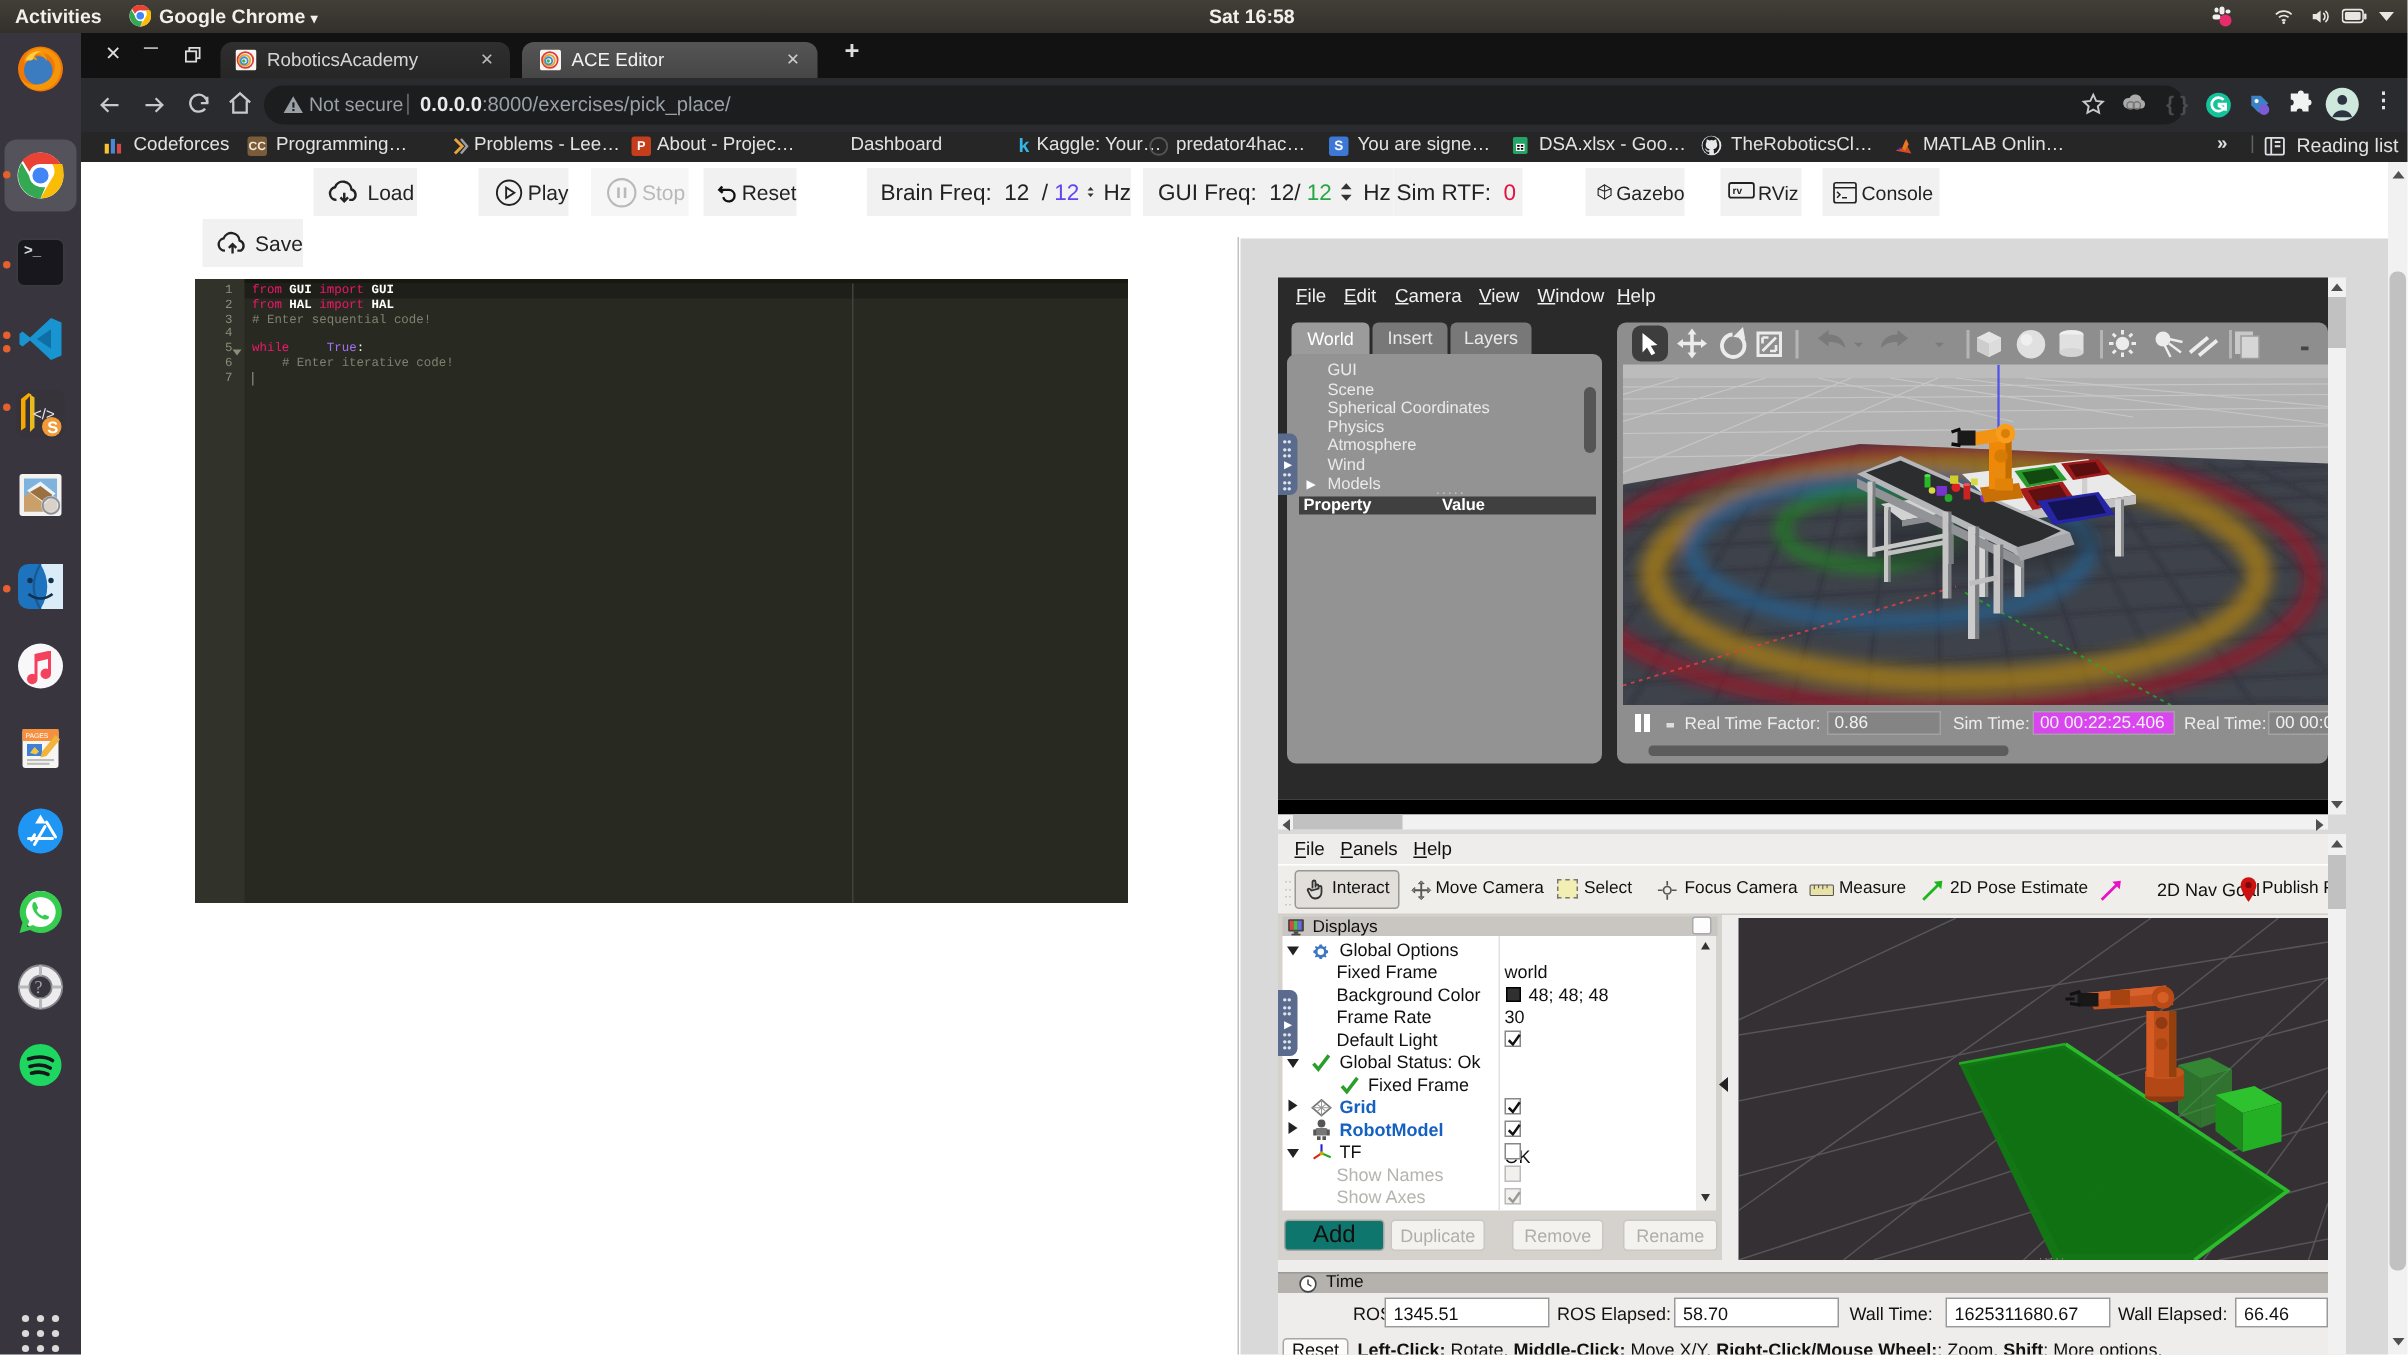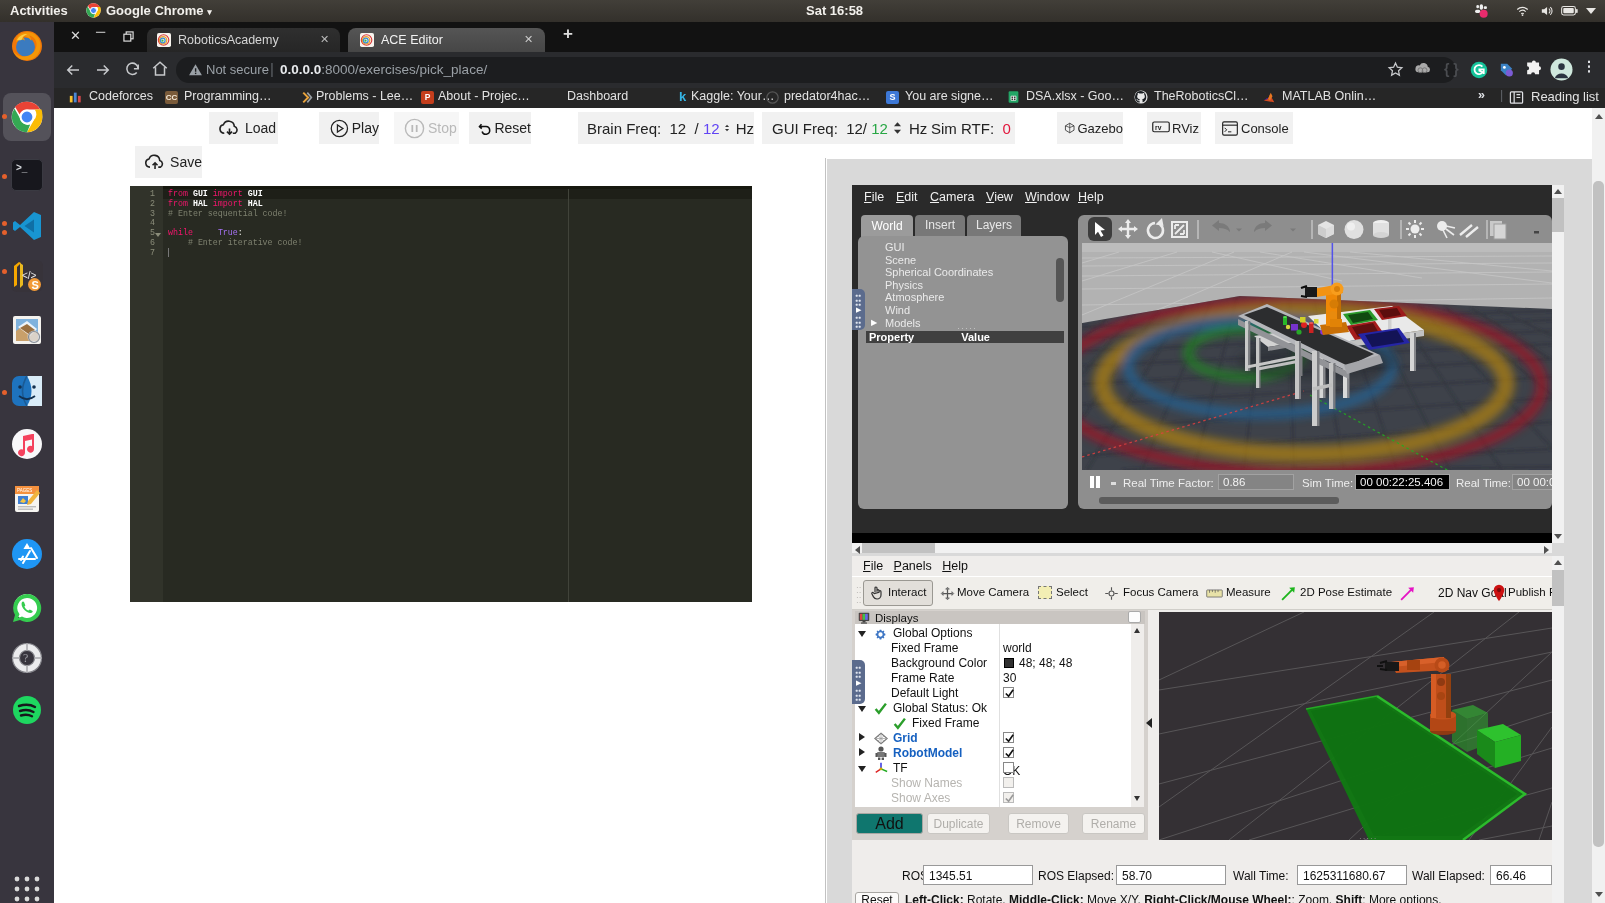--- a/index.html
+++ b/index.html
@@ -664,21 +664,21 @@
     </svg>
   </div>
 
   <div class="abs" style="left:230px;top:285px;width:470px;height:39px;color:#ededed;font-size:11.5px;">
     <div class="abs" style="left:8px;top:6px;width:3.5px;height:12px;background:#fff;"></div>
     <div class="abs" style="left:14px;top:6px;width:3.5px;height:12px;background:#fff;"></div>
     <div class="abs" style="left:29px;top:12px;width:5px;height:3px;background:#dedede;"></div>
     <span class="abs" style="left:41px;top:7px;">Real Time Factor:</span>
     <div class="abs" style="left:136px;top:4px;width:76px;height:16px;background:#848484;border:1px solid #a2a2a2;color:#f2f2f2;padding:1px 0 0 4px;">0.86</div>
     <span class="abs" style="left:220px;top:7px;">Sim Time:</span>
-    <div class="abs" style="left:273px;top:4px;width:95px;height:16px;background:#000000;border:1px solid #a2a2a2;color:#f2f2f2;padding:1px 0 0 4px;">00 00:22:25.406</div>
+    <div class="abs" style="left:273px;top:4px;width:95px;height:16px;background:#d946ef;border:1px solid #a2a2a2;color:#f2f2f2;padding:1px 0 0 4px;">00 00:22:25.406</div>
     <span class="abs" style="left:374px;top:7px;">Real Time:</span>
     <div class="abs" style="left:430px;top:4px;width:44px;height:16px;background:#848484;border:1px solid #a2a2a2;color:#f2f2f2;padding:1px 0 0 4px;white-space:nowrap;overflow:hidden;">00 00:0</div>
     <div class="abs" style="left:17px;top:27px;width:240px;height:7px;background:#5c5c5c;border-radius:3px;"></div>
   </div>
 
 </div>
 
 <div class="abs" style="left:852px;top:533px;width:700px;height:10px;background:#000;"></div>
 <div class="sb" style="left:852px;top:543px;width:700px;height:10px;">
   <div class="arr" style="left:3px;top:2.5px;border-top:4px solid transparent;border-bottom:4px solid transparent;border-right:5px solid #505050;"></div>
@@ -876,20 +876,27 @@
           <circle cx="283" cy="53" r="3.8" fill="#d45e26"></circle>
         <rect x="248" y="48" width="13" height="10" fill="#a64310"></rect>
         <rect x="226" y="50" width="14" height="9" fill="#181818"></rect>
         <path d="M221 51l7-2M221 57l7 1M224 54h-6" stroke="#111" stroke-width="2"></path>
       </g>
     </svg>
     <div class="abs" style="left:200px;top:222px;color:#888;font-size:8px;letter-spacing:1px;">·····</div>
   </div>
 
   <div class="abs" style="left:0;top:284px;width:700px;height:8px;background:#efedeb;"></div>
+  <div class="abs" style="left:0;top:292px;width:700px;height:14px;background:#b5b1ad;border-top:1px solid #9c9a96;">
+    <svg class="abs" style="left:14px;top:1px;" width="12" height="12" viewBox="0 0 16 16">
+      <circle cx="8" cy="8" r="7" fill="#fff" stroke="#444" stroke-width="1.4"></circle>
+      <path d="M8 4v4l3 2" stroke="#444" stroke-width="1.3" fill="none"></path>
+    </svg>
+    <span class="abs" style="left:32px;top:0px;font-size:11.5px;color:#111;">Time</span>
+  </div>
   <div class="abs" style="left:0;top:306px;width:700px;height:28px;background:#efedeb;font-size:12px;color:#111;">
     <span class="abs" style="left:10px;top:7px;margin-left:40px;">ROS Time:</span>
     <div class="abs" style="left:71px;top:3px;width:110px;height:20px;background:#fff;border:1px solid #999;padding:3px 0 0 5px;">1345.51</div>
     <span class="abs" style="left:186px;top:7px;">ROS Elapsed:</span>
     <div class="abs" style="left:264px;top:3px;width:110px;height:20px;background:#fff;border:1px solid #999;padding:3px 0 0 5px;">58.70</div>
     <span class="abs" style="left:381px;top:7px;">Wall Time:</span>
     <div class="abs" style="left:445px;top:3px;width:110px;height:20px;background:#fff;border:1px solid #999;padding:3px 0 0 5px;">1625311680.67</div>
     <span class="abs" style="left:560px;top:7px;">Wall Elapsed:</span>
     <div class="abs" style="left:638px;top:3px;width:62px;height:20px;background:#fff;border:1px solid #999;padding:3px 0 0 5px;">66.46</div>
   </div>

